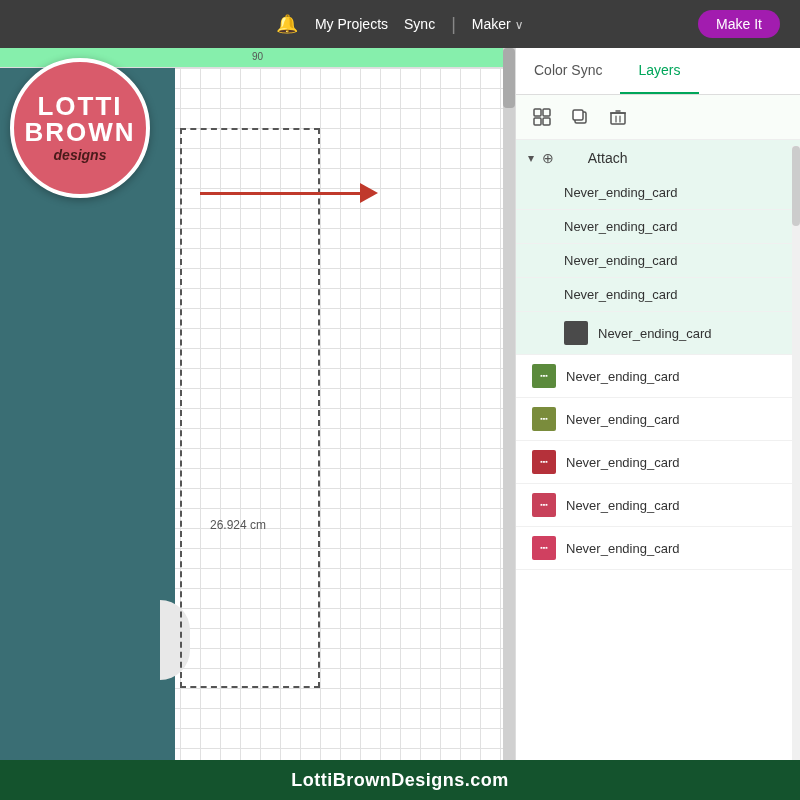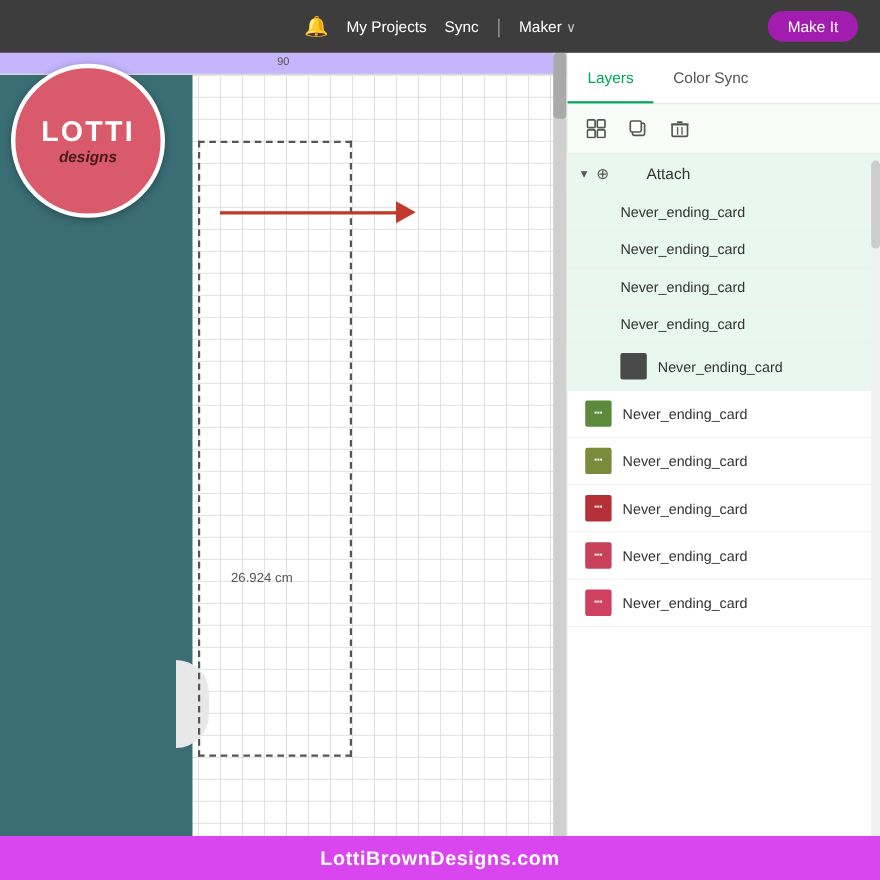--- a/index.html
+++ b/index.html
@@ -93,21 +93,21 @@
       margin-top: 2px;
     }
 
     
     .ruler-top {
       position: absolute;
       top: 0;
       left: 0;
       right: 0;
       height: 20px;
-      background: #c4b5fd;
+      background: #86efac;
       border-bottom: 1px solid #ddd;
       display: flex;
       align-items: center;
       z-index: 3;
       padding-left: 28px;
     }
 
     
     .canvas-scrollbar {
       position: absolute;
@@ -340,21 +340,21 @@
       width: 100%;
       height: 80px;
       background: #ccc;
       border-radius: 4px;
     }
 
     
     .footer {
       width: 800px;
       height: 40px;
-      background: #d946ef;
+      background: #14532d;
       display: flex;
       align-items: center;
       justify-content: center;
     }
     .footer-text {
       color: #fff;
       font-size: 18px;
       font-weight: 600;
       letter-spacing: 0.5px;
     }
@@ -376,20 +376,21 @@
   <button class="btn-make-it">Make It</button>
 </div>
 
 <div class="main-area">
 
   <div class="canvas-area">
 
     <div class="logo-circle">
       <div class="logo-circle-inner">
         <span class="logo-text-lotti">LOTTI</span>
+        <span class="logo-text-brown">BROWN</span>
         <span class="logo-text-designs">designs</span>
       </div>
     </div>
 
     <div class="ruler-top">
       <span class="ruler-number">90</span>
     </div>
 
     <div class="teal-shape">
       <div class="teal-shape-cutout"></div>
@@ -409,22 +410,22 @@
 
     <div class="canvas-scrollbar">
       <div class="canvas-scrollbar-thumb"></div>
     </div>
 
   </div>
 
   <div class="right-panel" style="position:relative;">
 
     <div class="panel-tabs">
+      <div class="panel-tab">Color Sync</div>
       <div class="panel-tab active">Layers</div>
-      <div class="panel-tab">Color Sync</div>
     </div>
 
     <div class="panel-toolbar">
       <div class="toolbar-icon">
         <svg width="18" height="18" viewBox="0 0 18 18" fill="none">
           <rect x="1" y="1" width="7" height="7" rx="1" stroke="#555" stroke-width="1.5" fill="none"></rect>
           <rect x="10" y="1" width="7" height="7" rx="1" stroke="#555" stroke-width="1.5" fill="none"></rect>
           <rect x="1" y="10" width="7" height="7" rx="1" stroke="#555" stroke-width="1.5" fill="none"></rect>
           <rect x="10" y="10" width="7" height="7" rx="1" stroke="#555" stroke-width="1.5" fill="none"></rect>
         </svg>

